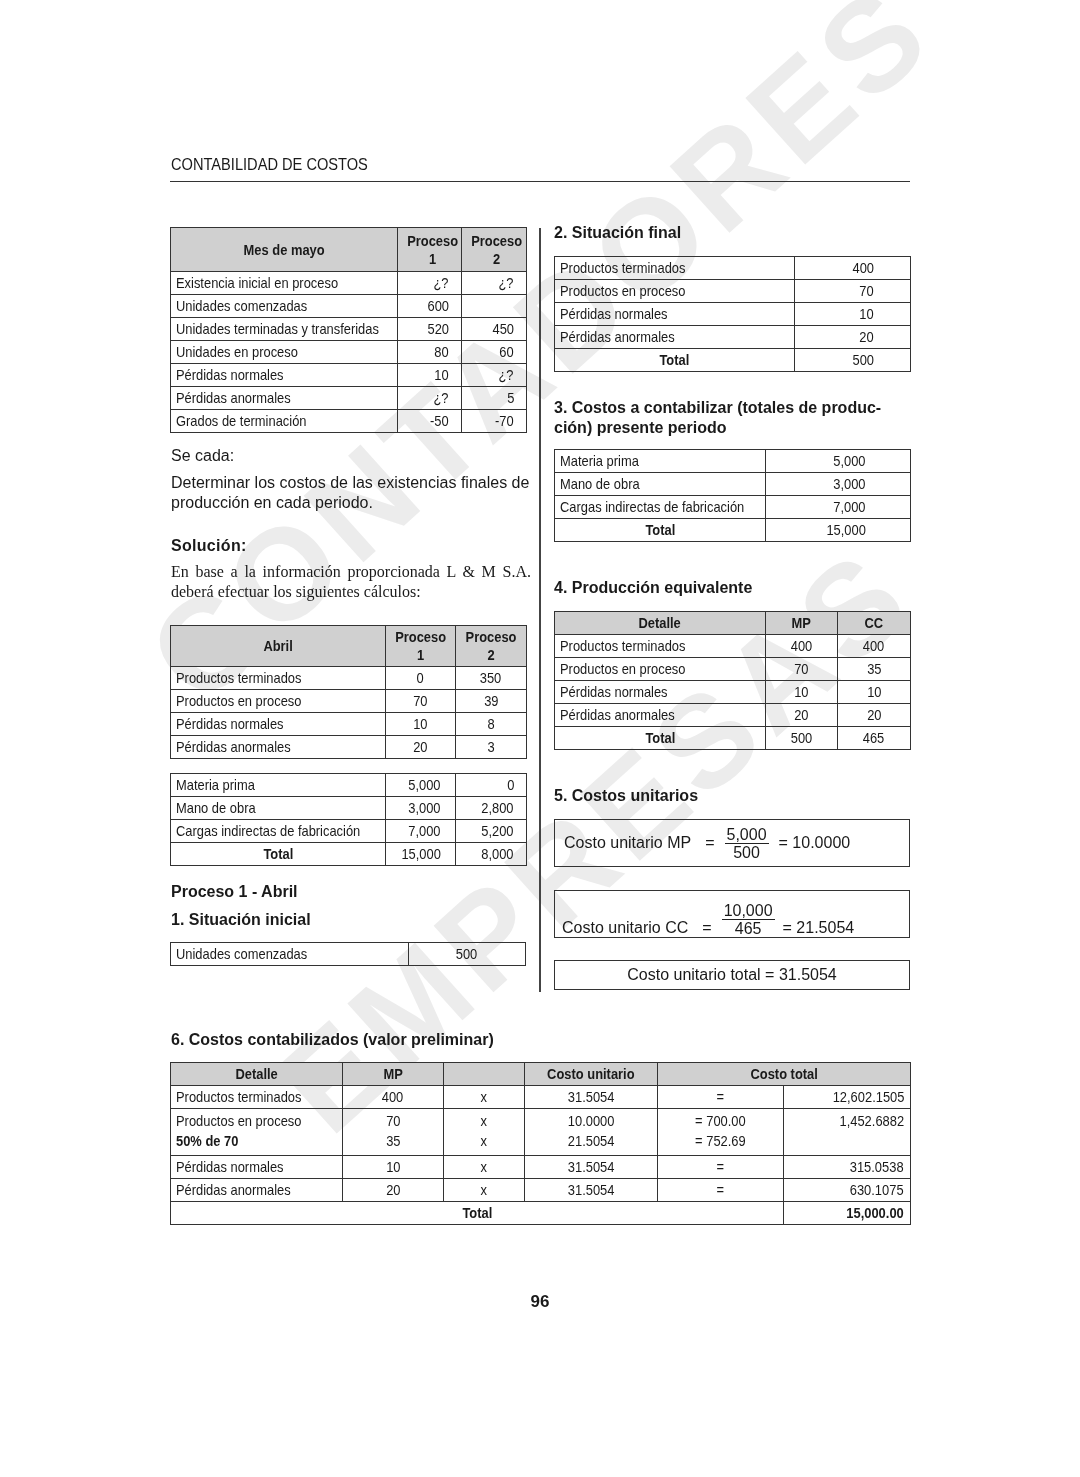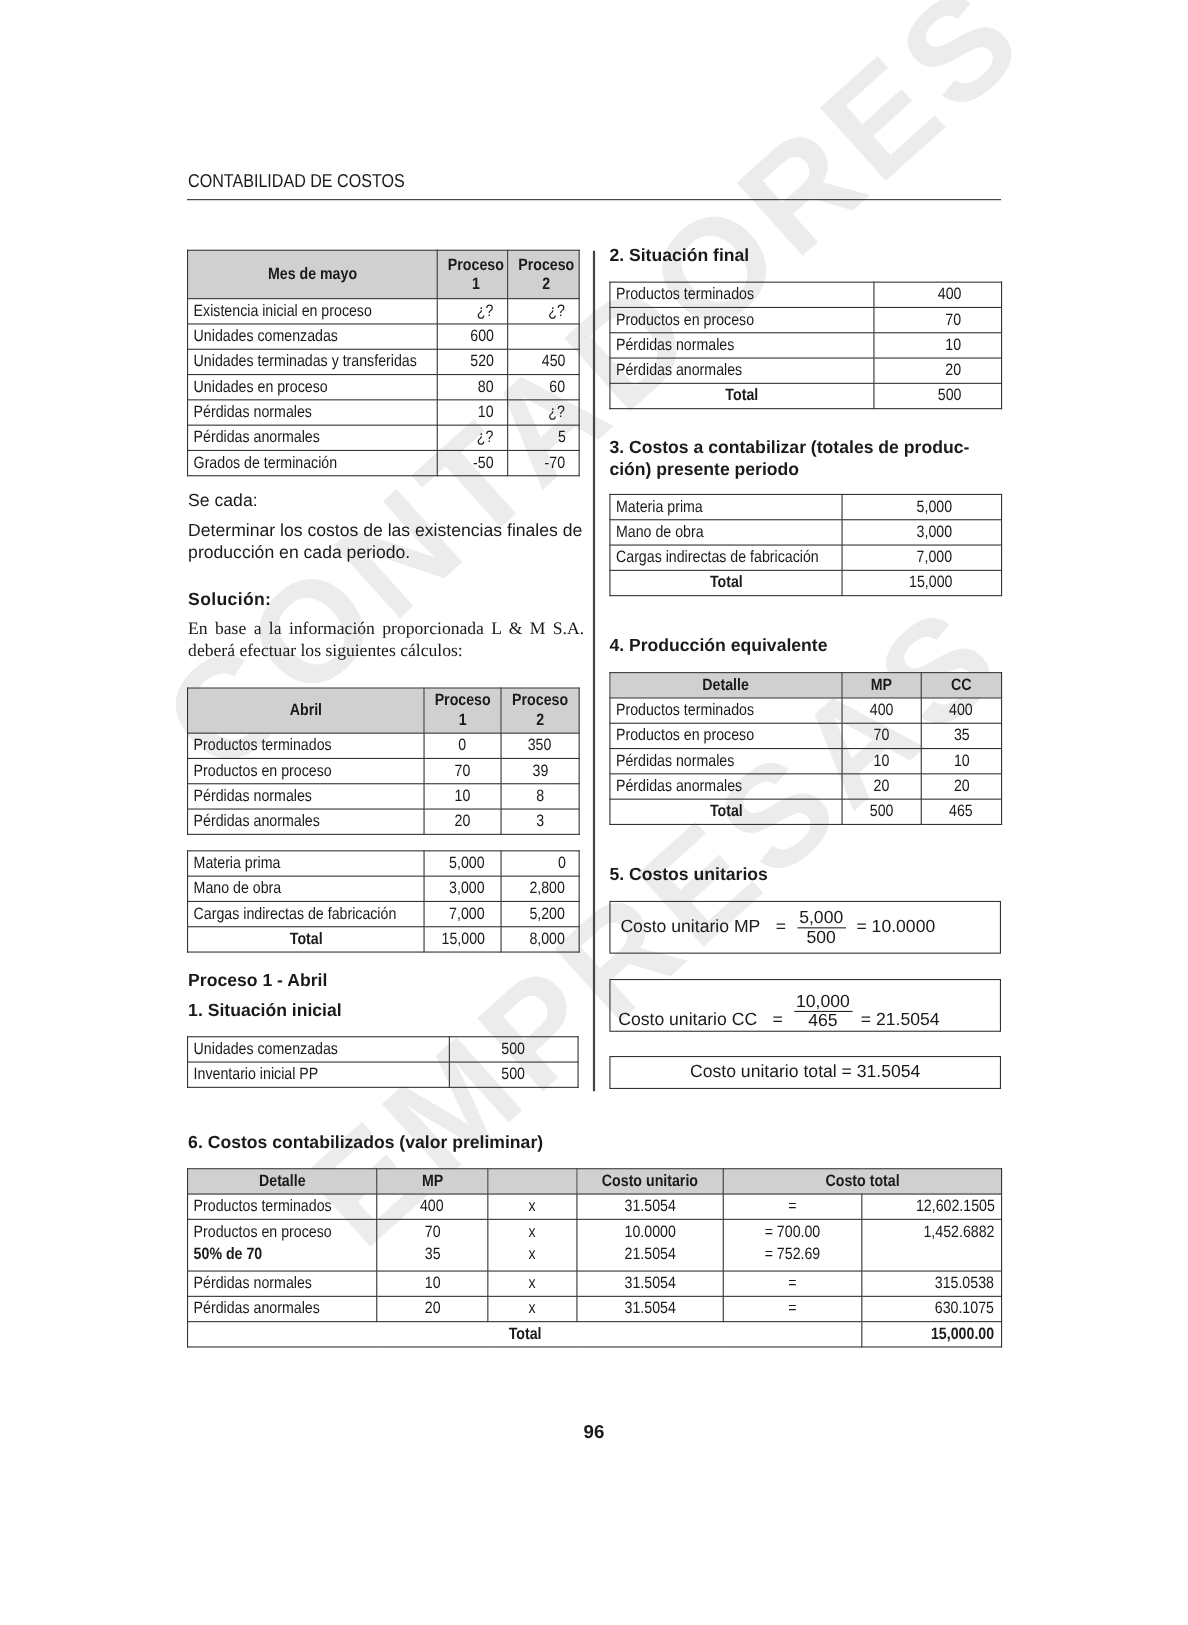--- a/index.html
+++ b/index.html
@@ -167,24 +167,20 @@
 <div class="abs h-bold" style="left:171px; top:883px;">Proceso 1 - Abril</div>
 <div class="abs h-bold" style="left:171px; top:911px;">1. Situación inicial</div>
 <table style="left:170px; top:942px; width:355px;">
   <colgroup>
       <col style="width:238px">
       <col style="width:117px">
     </colgroup>
   <tbody>
       <tr>
         <td><span class="nar">Unidades comenzadas</span></td>
-        <td class="c"><span class="narc">500</span></td>
-      </tr>
-  <tr>
-        <td><span class="nar">Inventario inicial PP</span></td>
         <td class="c"><span class="narc">500</span></td>
       </tr>
 </tbody>
   </table>
 
 <div class="abs h-bold" style="left:554px; top:224px;">2. Situación final</div>
 <table style="left:554px; top:256px; width:356px;">
   <colgroup>
       <col style="width:240px">
       <col style="width:116px">

